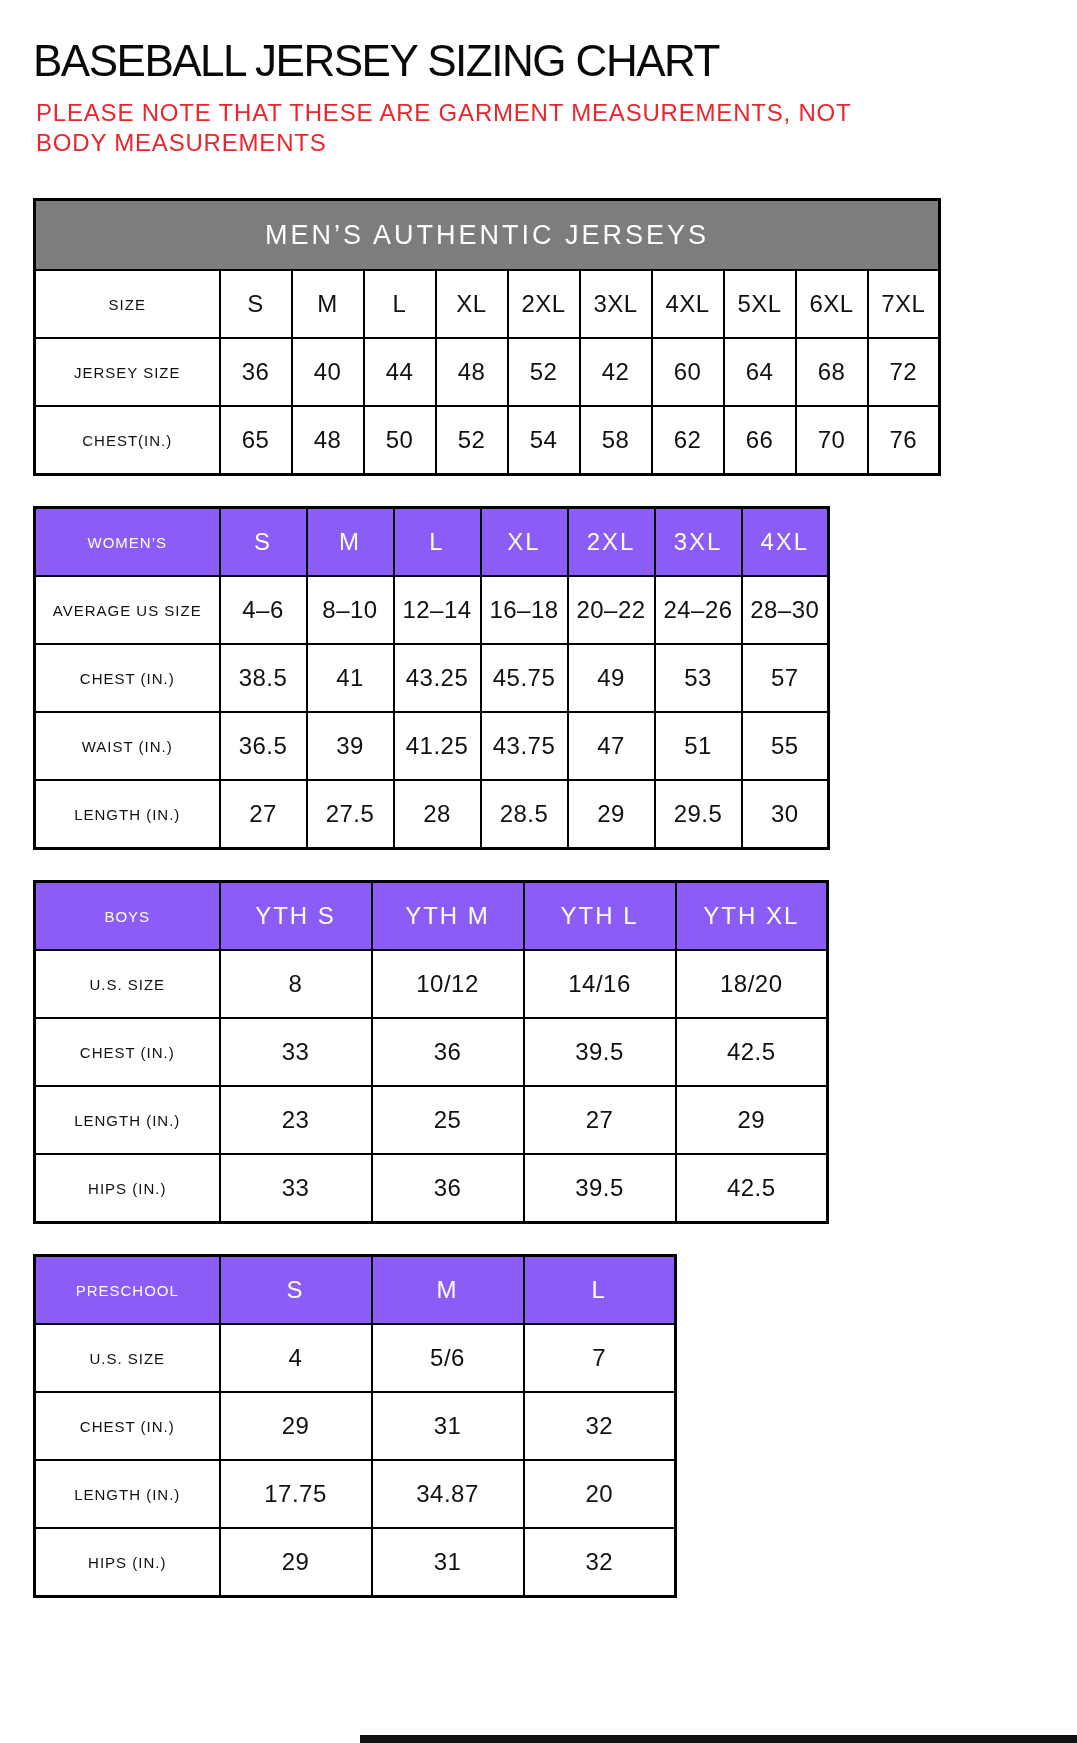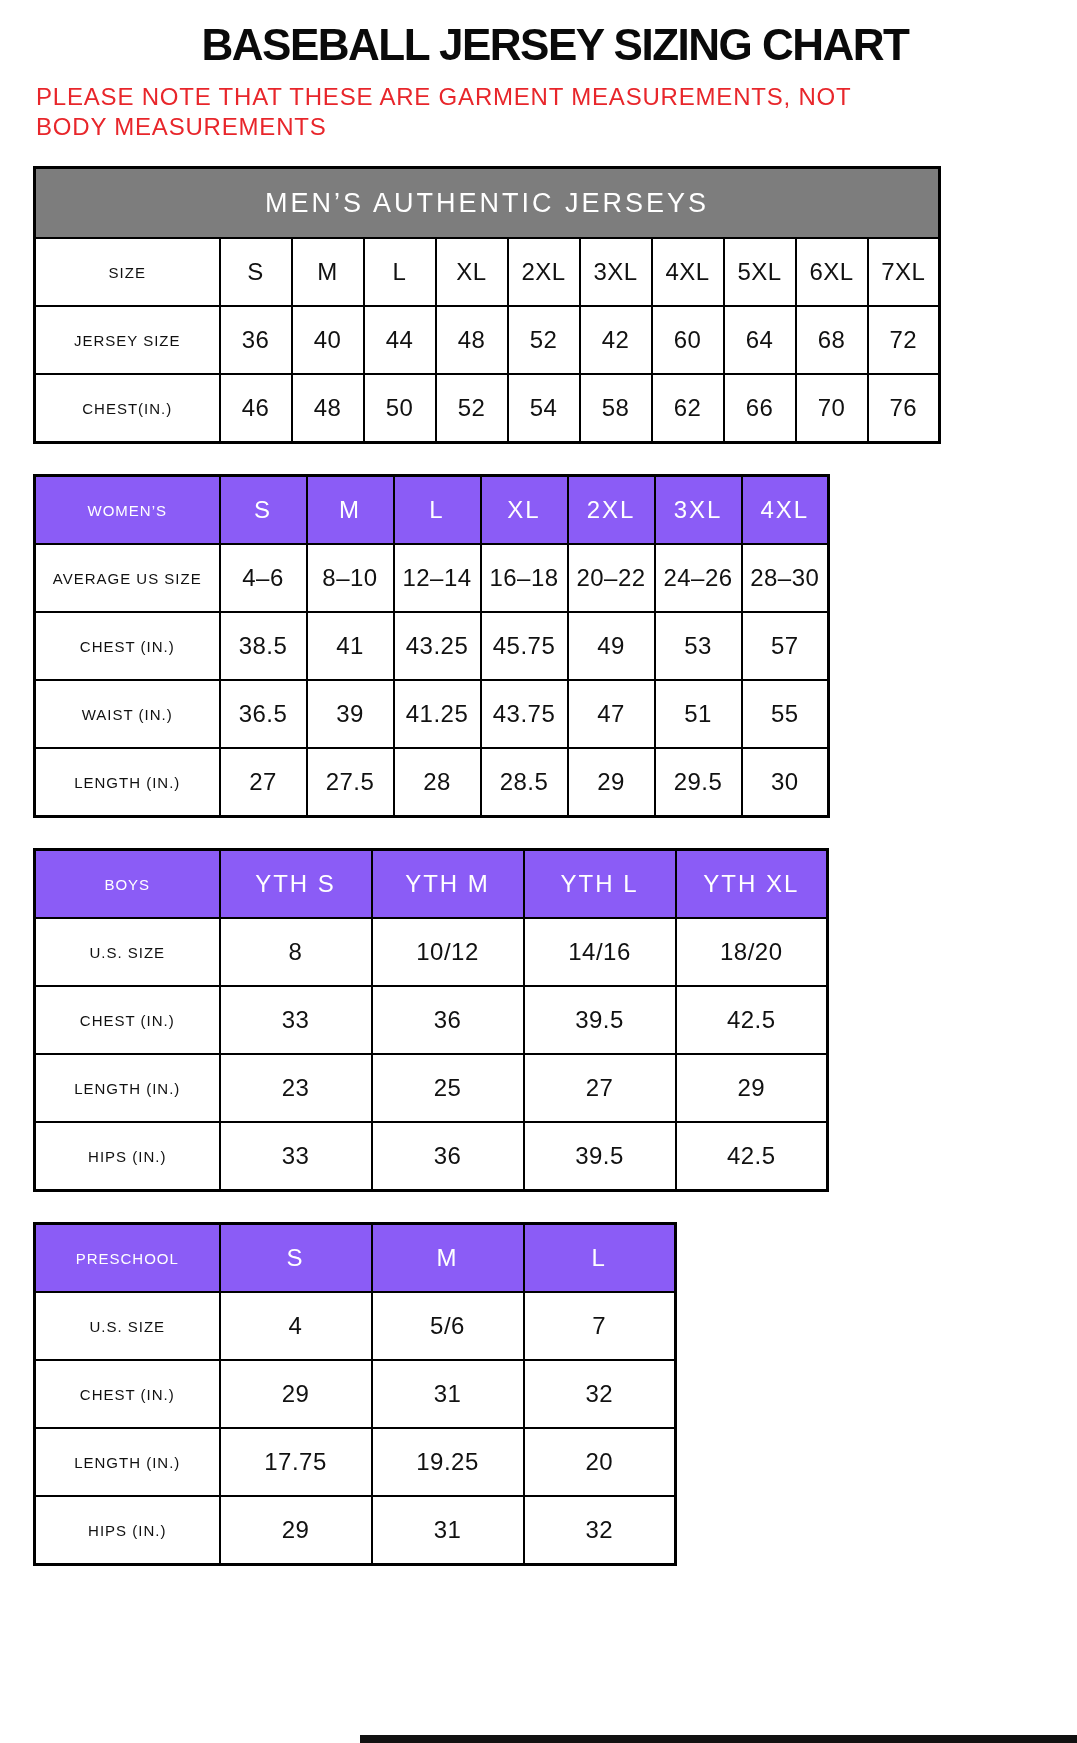--- a/index.html
+++ b/index.html
@@ -9,25 +9,24 @@
     position: relative;
     background: #ffffff;
     color: #111111;
     font-family: "Liberation Sans", sans-serif;
     overflow: hidden;
   }
   .page { padding: 16px 0 0 33px; }
 
   .title {
     font-size: 44px;
-    font-weight: 700;
+    font-weight: 400;
     letter-spacing: -1.5px;
     color: #0a0a0a;
-    margin: 4px 0 0 0;
-    text-align: center;
+    margin: 20px 0 0 0;
   }
   .note {
     color: #e8262b;
     font-size: 24px;
     letter-spacing: 0.8px;
     line-height: 1.25;
     margin: 12px 0 0 3px;
     max-width: 890px;
   }
   .footer {
@@ -37,21 +36,21 @@
     margin: 26px 0 0 1px;
     white-space: nowrap;
   }
 
   table.tbl {
     border-collapse: collapse;
     table-layout: fixed;
     margin-top: 30px;
     border: 3px solid #000;
   }
-  table.tbl.first { margin-top: 24px; }
+  table.tbl.first { margin-top: 40px; }
   .tbl td {
     border: 2px solid #000;
     text-align: center;
     vertical-align: middle;
     font-size: 24px;
     height: 62px;
     padding: 2px 4px;
     letter-spacing: 0.5px;
     background: #ffffff;
     color: #111;
@@ -129,21 +128,21 @@
           <td>48</td>
           <td>52</td>
           <td>42</td>
           <td>60</td>
           <td>64</td>
           <td>68</td>
           <td>72</td>
         </tr>
         <tr>
           <td class="rowlabel">CHEST(IN.)</td>
-          <td>46</td>
+          <td>65</td>
           <td>48</td>
           <td>50</td>
           <td>52</td>
           <td>54</td>
           <td>58</td>
           <td>62</td>
           <td>66</td>
           <td>70</td>
           <td>76</td>
         </tr>
@@ -273,21 +272,21 @@
         </tr>
         <tr>
           <td class="rowlabel">CHEST (IN.)</td>
           <td>29</td>
           <td>31</td>
           <td>32</td>
         </tr>
         <tr>
           <td class="rowlabel">LENGTH (IN.)</td>
           <td>17.75</td>
-          <td>19.25</td>
+          <td>34.87</td>
           <td>20</td>
         </tr>
         <tr>
           <td class="rowlabel">HIPS (IN.)</td>
           <td>29</td>
           <td>31</td>
           <td>32</td>
         </tr>
       </tbody>
     </table>

